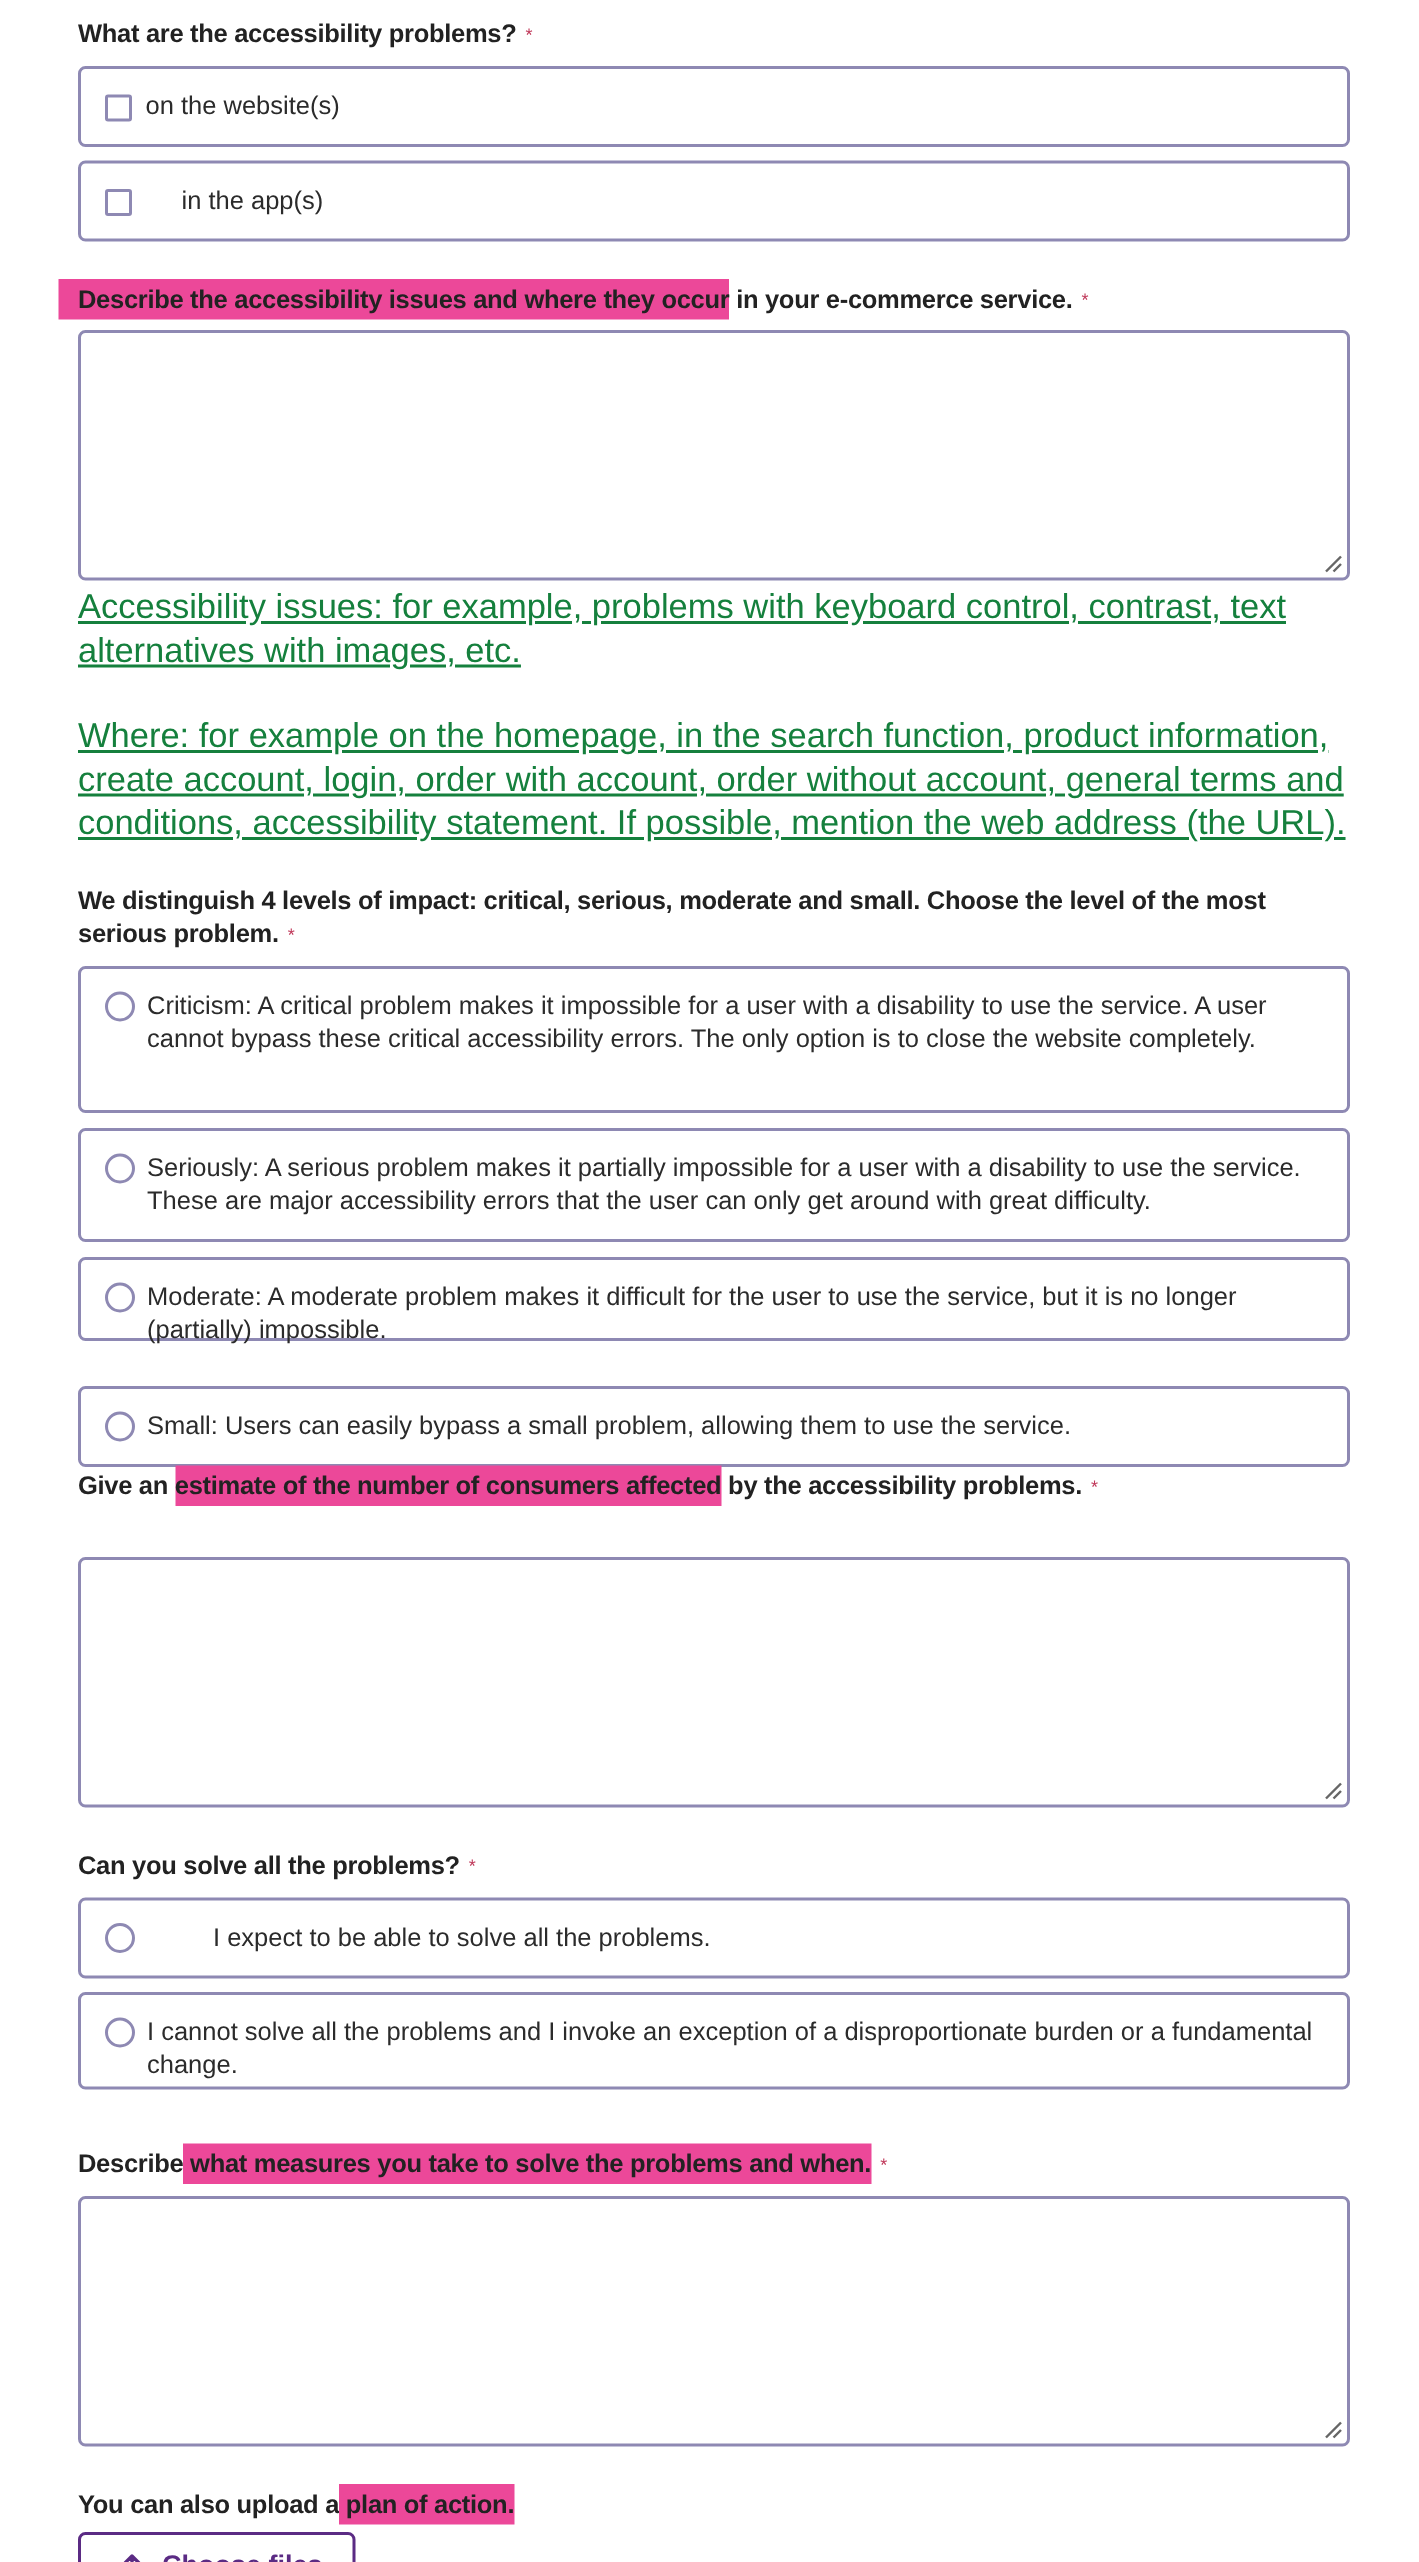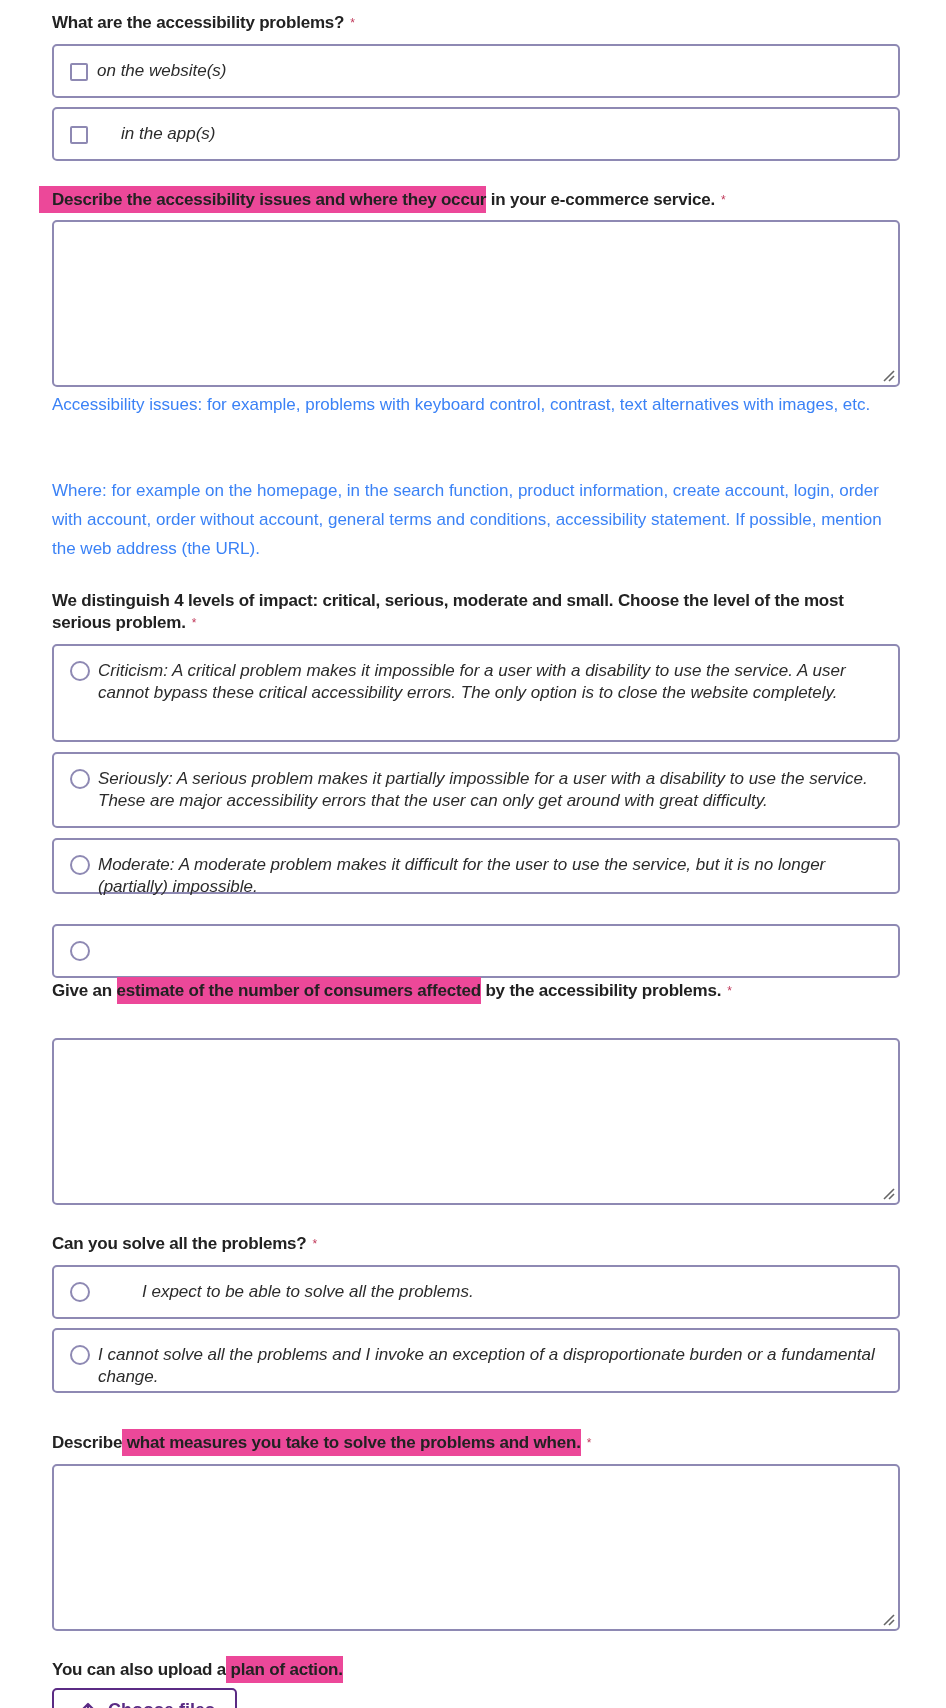--- a/index.html
+++ b/index.html
@@ -16,39 +16,38 @@
   .req { color: #c0395a; font-size: 12px; vertical-align: top; margin-left: 6px; font-weight: normal; }
   .hl { background: #ec4899; padding: 4px 0; }
   .hl-first { padding-left: 13px; margin-left: -13px; }
   .opt {
     box-sizing: border-box; width: 848px;
     border: 2px solid #8e89b3; border-radius: 5px;
     padding: 14px 8px 14px 16px;
     display: flex; align-items: flex-start;
     font-size: 17px; line-height: 22px; color: #2b2b2b;
     background: #fff;
-    font-style: italic;
   }
   .chk {
     width: 18px; height: 18px; border: 2px solid #8e89b3; border-radius: 2px;
     box-sizing: border-box; flex: none; margin-right: 9px; margin-top: 1px; background:#fff;
   }
   .rad {
     width: 20px; height: 20px; border: 2px solid #8e89b3; border-radius: 50%;
     box-sizing: border-box; flex: none; margin-right: 8px; margin-top: 1px; background:#fff;
   }
   .ta {
     box-sizing: border-box; width: 848px; height: 167px;
     border: 2px solid #8e89b3; border-radius: 5px; background: #fff;
     position: relative; resize: none; display: block;
     font-family: "Liberation Sans", sans-serif; font-size: 16px;
   }
   .grip { position: absolute; right: 3px; bottom: 3px; width: 14px; height: 14px; }
   .help {
-    font-size: 17px; line-height: 29px; color: #3b82f6;
+    font-size: 23px; line-height: 29px; color: #15803d; text-decoration: underline;
   }
   .btn-upload {
     box-sizing: border-box; display: inline-flex; align-items: center;
     height: 44px; padding: 0 20px 0 24px;
     border: 2px solid #5b2b84; border-radius: 5px; background: #fff;
     color: #5b2b84; font-size: 18px; font-weight: bold;
     font-family: "Liberation Sans", sans-serif;
   }
   .btn-upload svg { margin-right: 10px; }
 </style>
@@ -91,20 +90,21 @@
   <label class="opt" style="position:absolute; top:752px; left:52px; height:76px;justify-content:space-between;">
     <span class="rad"></span>
     <span>Seriously: A serious problem makes it partially impossible for a user with a disability to use the service. These are major accessibility errors that the user can only get around with great difficulty.</span>
   </label>
   <label class="opt" style="position:absolute; top:838px; left:52px; height:56px;">
     <span class="rad"></span>
     <span>Moderate: A moderate problem makes it difficult for the user to use the service, but it is no longer (partially) impossible.</span>
   </label>
   <label class="opt" style="position:absolute; top:924px; left:52px; height:54px;">
     <span class="rad"></span>
+    <span>Small: Users can easily bypass a small problem, allowing them to use the service.</span>
   </label>
 
   <div style="position:absolute; top:964px; left:52px;margin-top:16px;" class="q-label">
     <span>Give an </span><span class="hl">estimate of the number of consumers affected</span><span> by the accessibility problems.</span><span class="req">*</span>
   </div>
   <div class="ta" style="position:absolute; top:1038px; left:52px;">
     <svg class="grip" viewBox="0 0 14 14">
       <line x1="3" y1="13" x2="13" y2="3" stroke="#666" stroke-width="1.6"></line>
       <line x1="8" y1="13" x2="13" y2="8" stroke="#666" stroke-width="1.6"></line>
     </svg>

